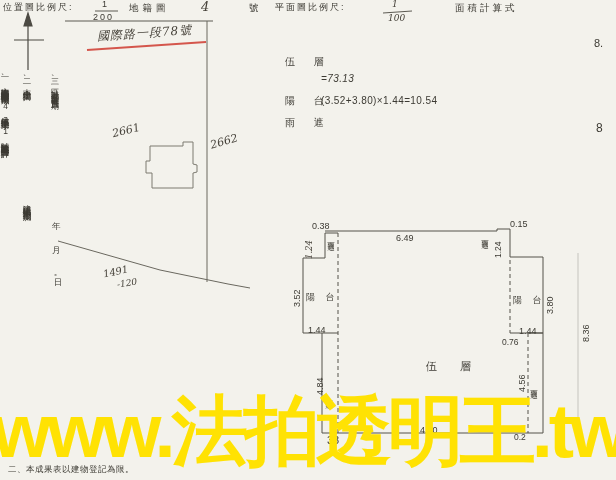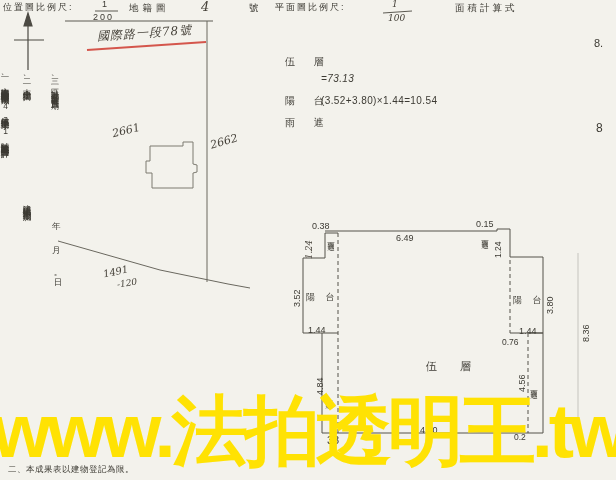--- a/index.html
+++ b/index.html
@@ -78,21 +78,21 @@
   <div class="lbl txt vtext" style="left:50px;top:72px;font-size:8px;height:150px;">三、區域計畫都市計畫發佈實施日期:</div>
   <div class="lbl txt" style="left:52px;top:222px;font-size:8.5px;">年</div>
   <div class="lbl txt" style="left:52px;top:246px;font-size:8.5px;">月</div>
   <div class="lbl txt vtext" style="left:54px;top:272px;font-size:8.5px;">日。</div>
   <div class="lbl txt vtext" style="left:23px;top:72px;font-size:8.5px;height:70px;">二、本案建物與</div>
   <div class="lbl txt vtext" style="left:23px;top:198px;font-size:8.5px;height:90px;">建號建物無重複勘測。</div>
   <div class="lbl txt vtext" style="left:1px;top:72px;font-size:8.5px;height:378px;letter-spacing:.5px;">一、本建物平面圖及建物面積係依使用執照84年桃縣工建使字第31號設計圖及竣工平面圖轉繪計算。</div>
 
   <div class="lbl txt" style="left:312px;top:222px;font-size:9px;">0.38</div>
   <div class="lbl txt" style="left:396px;top:234px;font-size:9px;">6.49</div>
-  <div class="lbl txt" style="left:476px;top:220px;font-size:9px;">0.15</div>
+  <div class="lbl txt" style="left:510px;top:220px;font-size:9px;">0.15</div>
 
   <div class="lbl txt vtext" style="left:327px;top:236px;font-size:7.5px;">雨遮</div>
   <div class="lbl txt rot hand" style="left:305px;top:259px;font-size:8.5px;">1.24</div>
   <div class="lbl txt vtext" style="left:481px;top:234px;font-size:7.5px;">雨遮</div>
   <div class="lbl txt rot" style="left:494px;top:258px;font-size:8.5px;">1.24</div>
 
   <div class="lbl txt rot" style="left:293px;top:307px;font-size:9px;">3.52</div>
   <div class="lbl txt" style="left:306px;top:293px;font-size:9px;letter-spacing:4px;">陽 台</div>
   <div class="lbl txt" style="left:308px;top:326px;font-size:9px;">1.44</div>
 

